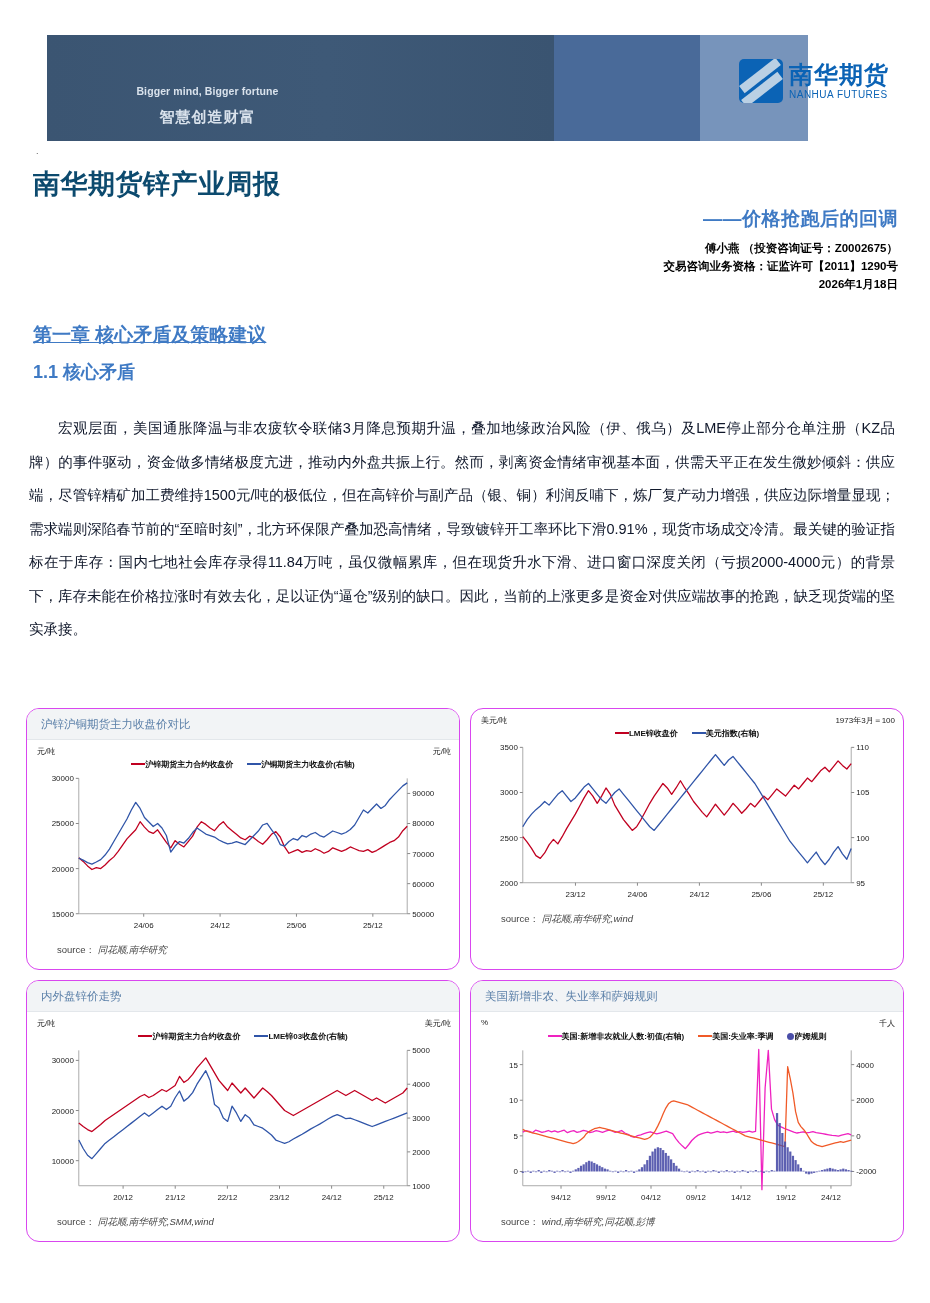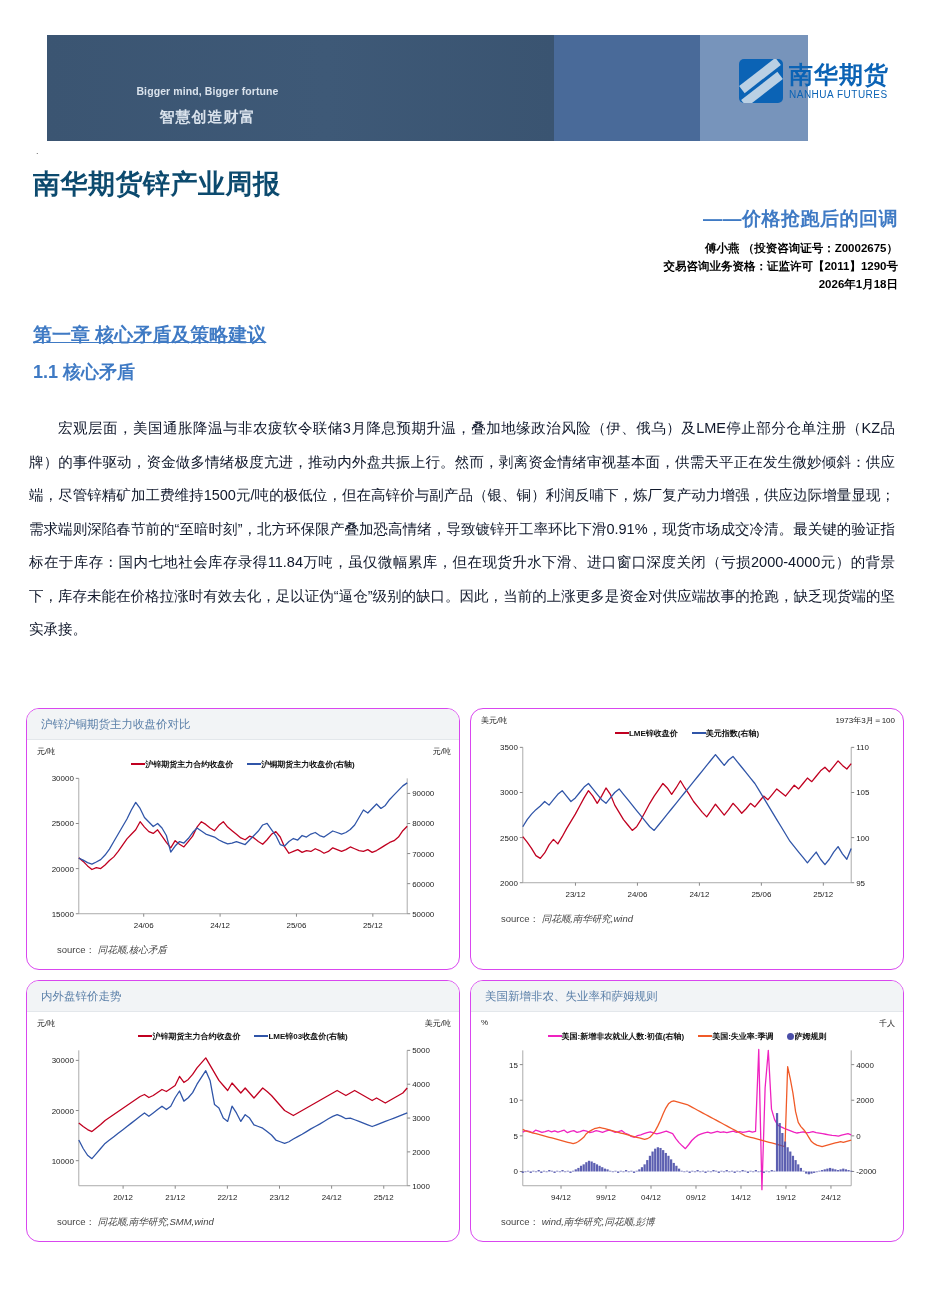--- a/index.html
+++ b/index.html
@@ -140,21 +140,21 @@
           <text x="109.23255813953487" y="156" text-anchor="middle" font-size="8" fill="#222" font-family="Liberation Sans, sans-serif">24/06</text>
           <line x1="185.97674418604652" y1="142" x2="185.97674418604652" y2="145" stroke="#888" stroke-width="1"></line>
           <text x="185.97674418604652" y="156" text-anchor="middle" font-size="8" fill="#222" font-family="Liberation Sans, sans-serif">24/12</text>
           <line x1="262.7209302325582" y1="142" x2="262.7209302325582" y2="145" stroke="#888" stroke-width="1"></line>
           <text x="262.7209302325582" y="156" text-anchor="middle" font-size="8" fill="#222" font-family="Liberation Sans, sans-serif">25/06</text>
           <line x1="339.4651162790698" y1="142" x2="339.4651162790698" y2="145" stroke="#888" stroke-width="1"></line>
           <text x="339.4651162790698" y="156" text-anchor="middle" font-size="8" fill="#222" font-family="Liberation Sans, sans-serif">25/12</text>
           <path d="M44.00 85.79 L48.40 89.41 L52.80 93.95 L57.20 97.57 L61.60 95.76 L66.00 96.67 L70.40 93.04 L74.80 88.51 L79.20 84.88 L83.60 79.44 L88.00 73.09 L92.40 66.75 L96.80 62.21 L101.20 57.68 L105.60 49.52 L110.00 54.96 L114.40 59.49 L118.80 61.31 L123.20 57.68 L127.60 64.03 L132.00 70.37 L136.40 75.81 L140.80 68.56 L145.20 72.19 L149.60 74.91 L154.00 69.47 L158.40 64.03 L162.80 54.96 L167.20 49.52 L171.60 52.24 L176.00 55.87 L180.40 58.59 L184.80 53.15 L189.20 49.52 L193.60 54.96 L198.00 58.59 L202.40 62.21 L206.80 65.84 L211.20 67.65 L215.60 64.03 L220.00 65.84 L224.40 69.47 L228.80 72.19 L233.20 67.65 L237.60 62.21 L242.00 59.49 L246.40 64.93 L250.80 74.91 L255.20 81.25 L259.60 79.44 L264.00 77.63 L268.40 80.35 L272.80 78.53 L277.20 79.44 L281.60 76.72 L286.00 78.53 L290.40 81.25 L294.80 79.44 L299.20 75.81 L303.60 77.63 L308.00 79.44 L312.40 77.63 L316.80 74.91 L321.20 76.72 L325.60 78.53 L330.00 79.44 L334.40 77.63 L338.80 80.35 L343.20 78.53 L347.60 75.81 L352.00 73.09 L356.40 70.37 L360.80 68.56 L365.20 64.93 L369.60 58.59 L374.00 54.05 " fill="none" stroke="#c00020" stroke-width="1.3" stroke-linejoin="round"></path>
           <path d="M44.00 86.09 L48.40 88.20 L52.80 90.62 L57.20 92.13 L61.60 90.02 L66.00 87.60 L70.40 83.07 L74.80 77.02 L79.20 69.47 L83.60 61.91 L88.00 54.36 L92.40 46.80 L96.80 37.73 L101.20 30.18 L105.60 36.22 L110.00 45.29 L114.40 49.82 L118.80 54.36 L123.20 51.33 L127.60 55.87 L132.00 63.42 L136.40 80.04 L140.80 74.00 L145.20 69.47 L149.60 70.98 L154.00 66.44 L158.40 60.40 L162.80 55.87 L167.20 58.89 L171.60 61.91 L176.00 63.42 L180.40 64.93 L184.80 67.96 L189.20 70.07 L193.60 71.88 L198.00 70.98 L202.40 69.47 L206.80 70.98 L211.20 72.49 L215.60 67.96 L220.00 63.42 L224.40 58.89 L228.80 52.84 L233.20 51.33 L237.60 57.38 L242.00 63.42 L246.40 72.49 L250.80 74.00 L255.20 69.47 L259.60 66.44 L264.00 67.96 L268.40 63.42 L272.80 64.93 L277.20 61.91 L281.60 60.40 L286.00 63.42 L290.40 64.93 L294.80 61.91 L299.20 58.89 L303.60 60.40 L308.00 61.91 L312.40 60.40 L316.80 57.38 L321.20 52.84 L325.60 45.29 L330.00 37.73 L334.40 40.76 L338.80 36.22 L343.20 31.69 L347.60 36.22 L352.00 33.20 L356.40 27.16 L360.80 22.62 L365.20 18.09 L369.60 13.56 L374.00 10.53 " fill="none" stroke="#3055a8" stroke-width="1.3" stroke-linejoin="round"></path>
         </svg>
-        <div class="src"><span>source： </span><i>同花顺,核心矛盾</i></div>
+        <div class="src"><span>source： </span><i>同花顺,南华研究</i></div>
       </div>
     </div>
     <div class="panel">
       <div class="panel-bd">
         <div class="legend">
           <span class="k">
             <span class="lg-line" style="background: rgb(192, 0, 32);"></span>
             <span>LME锌收盘价</span>
           </span>
           <span class="k">

